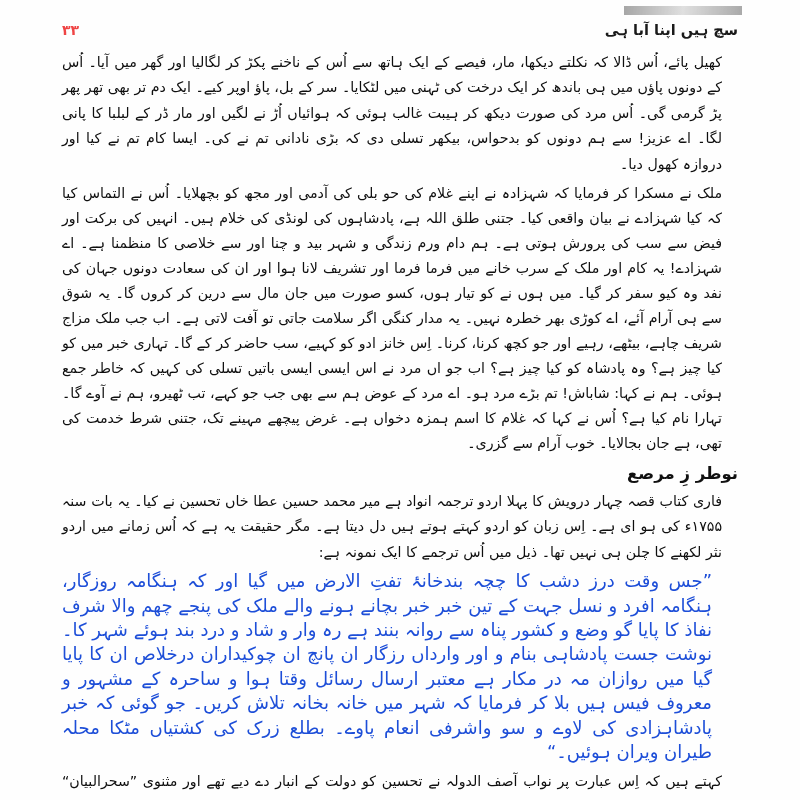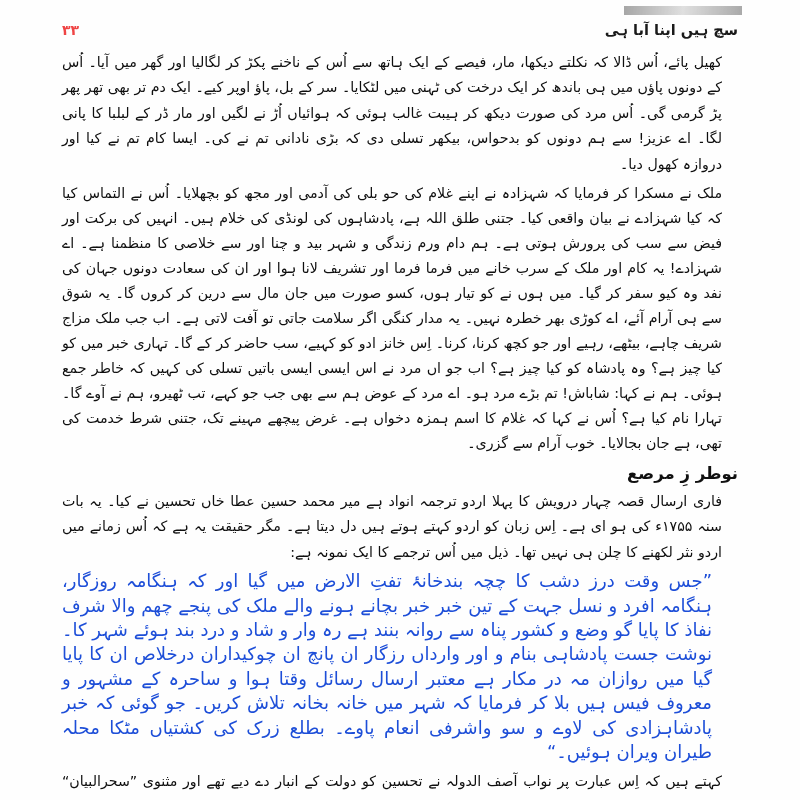--- a/index.html
+++ b/index.html
@@ -114,21 +114,21 @@
     <div class="header-title">سچ ہیں اپنا آبا ہی</div>
     <div class="header-page-no">۳۳</div>
   </div>
 
   <div class="block">کھیل پائے، اُس ڈالا کہ نکلتے دیکھا، مار، فیصے کے ایک ہاتھ سے اُس کے ناخنے پکڑ کر لگالیا اور گھر میں آیا۔ اُس کے دونوں پاؤں میں ہی باندھ کر ایک درخت کی ٹہنی میں لٹکایا۔ سر کے بل، پاؤ اوپر کیے۔ ایک دم تر بھی تھر پھر پڑ گرمی گی۔ اُس مرد کی صورت دیکھ کر ہیبت غالب ہوئی کہ ہوائیاں اُڑ نے لگیں اور مار ڈر کے لبلبا کا پانی لگا۔ اے عزیز! سے ہم دونوں کو بدحواس، بیکھر تسلی دی کہ بڑی نادانی تم نے کی۔ ایسا کام تم نے کیا اور دروازہ کھول دیا۔</div>
 
   <div class="block tight">ملک نے مسکرا کر فرمایا کہ شہزادہ نے اپنے غلام کی حو بلی کی آدمی اور مجھ کو بچھلایا۔ اُس نے التماس کیا کہ کیا شہزادے نے بیان واقعی کیا۔ جتنی طلق اللہ ہے، پادشاہوں کی لونڈی کی خلام ہیں۔ انہیں کی برکت اور فیض سے سب کی پرورش ہوتی ہے۔ ہم دام ورم زندگی و شہر بید و چنا اور سے خلاصی کا منظمنا ہے۔ اے شہزادے! یہ کام اور ملک کے سرب خانے میں فرما فرما اور تشریف لانا ہوا اور ان کی سعادت دونوں جہان کی نفد وہ کیو سفر کر گیا۔ میں ہوں نے کو تیار ہوں، کسو صورت میں جان مال سے درین کر کروں گا۔ یہ شوق سے ہی آرام آئے، اے کوڑی بھر خطرہ نہیں۔ یہ مدار کنگی اگر سلامت جاتی تو آفت لاتی ہے۔ اب جب ملک مزاج شریف چاہے، بیٹھے، رہیے اور جو کچھ کرنا، کرنا۔ اِس خانز ادو کو کہیے، سب حاضر کر کے گا۔ تہاری خبر میں کو کیا چیز ہے؟ وہ پادشاہ کو کیا چیز ہے؟ اب جو اں مرد نے اس ایسی ایسی باتیں تسلی کی کہیں کہ خاطر جمع ہوئی۔ ہم نے کہا: شاباش! تم بڑے مرد ہو۔ اے مرد کے عوض ہم سے بھی جب جو کہے، تب ٹھیرو، ہم نے آوے گا۔ تہارا نام کیا ہے؟ اُس نے کہا کہ غلام کا اسم ہمزہ دخواں ہے۔ غرض پیچھے مہینے تک، جتنی شرط خدمت کی تھی، ہے جان بجالایا۔ خوب آرام سے گزری۔</div>
 
   <div class="section-heading">نوطر زِ مرصع</div>
 
-  <div class="block">فاری ارسال قصہ چہار درویش کا پہلا اردو ترجمہ انواد ہے میر محمد حسین عطا خاں تحسین نے کیا۔ یہ بات سنہ ۱۷۵۵ء کی ہو ای ہے۔ اِس زبان کو اردو کہتے ہوتے ہیں دل دیتا ہے۔ مگر حقیقت یہ ہے کہ اُس زمانے میں اردو نثر لکھنے کا چلن ہی نہیں تھا۔ ذیل میں اُس ترجمے کا ایک نمونہ ہے:</div>
+  <div class="block">فاری کتاب قصہ چہار درویش کا پہلا اردو ترجمہ انواد ہے میر محمد حسین عطا خاں تحسین نے کیا۔ یہ بات سنہ ۱۷۵۵ء کی ہو ای ہے۔ اِس زبان کو اردو کہتے ہوتے ہیں دل دیتا ہے۔ مگر حقیقت یہ ہے کہ اُس زمانے میں اردو نثر لکھنے کا چلن ہی نہیں تھا۔ ذیل میں اُس ترجمے کا ایک نمونہ ہے:</div>
 
   <div class="quote-block indent-right">”جس وقت درز دشب کا چچہ بندخانۂ تفتِ الارض میں گیا اور کہ ہنگامہ روزگار، ہنگامہ افرد و نسل جہت کے تین خبر خبر بچانے ہونے والے ملک کی پنجے چھم والا شرف نفاذ کا پایا گو وضع و کشور پناہ سے روانہ بنند ہے رہ وار و شاد و درد بند ہوئے شہر کا۔ نوشت جست پادشاہی بنام و اور وارداں رزگار ان پانچ ان چوکیداران درخلاص ان کا پایا گیا میں روازان مہ در مکار ہے معتبر ارسال رسائل وقتا ہوا و ساحرہ کے مشہور و معروف فیس ہیں بلا کر فرمایا کہ شہر میں خانہ بخانہ تلاش کریں۔ جو گوئی کہ خبر پادشاہزادی کی لاوے و سو واشرفی انعام پاوے۔ بطلع زرک کی کشتیاں مٹکا محلہ طیران ویران ہوئیں۔“</div>
 
   <div class="block">کہتے ہیں کہ اِس عبارت پر نواب آصف الدولہ نے تحسین کو دولت کے انبار دے دیے تھے اور مثنوی ”سحرالبیان“ جیسا شاہکار لکھنے پر میر حسن کو اپنے اوڑھنے کا دوشالہ عطا کیا تھا۔</div>
 
   <div class="last-line">اب مجھے سمجھ آ تا ہے کہ وہ دھ پر زوال کیوں آیا تھا!</div>
 
 </div>
 
 </body></html>

